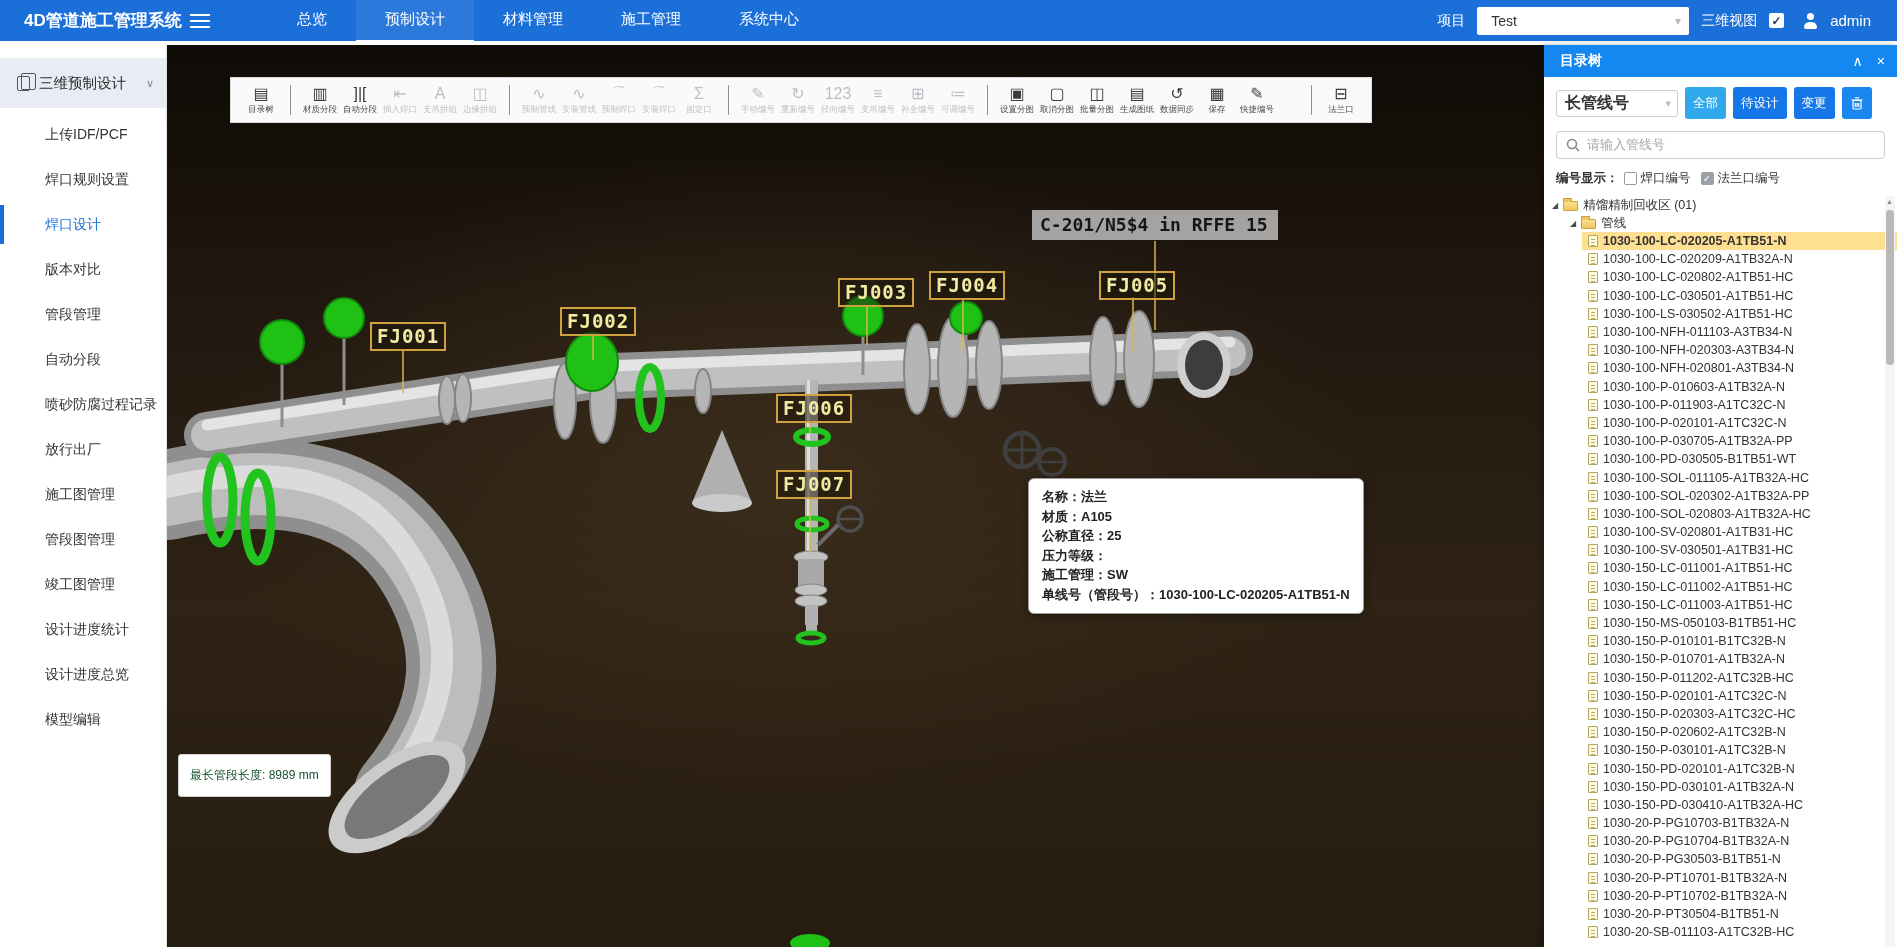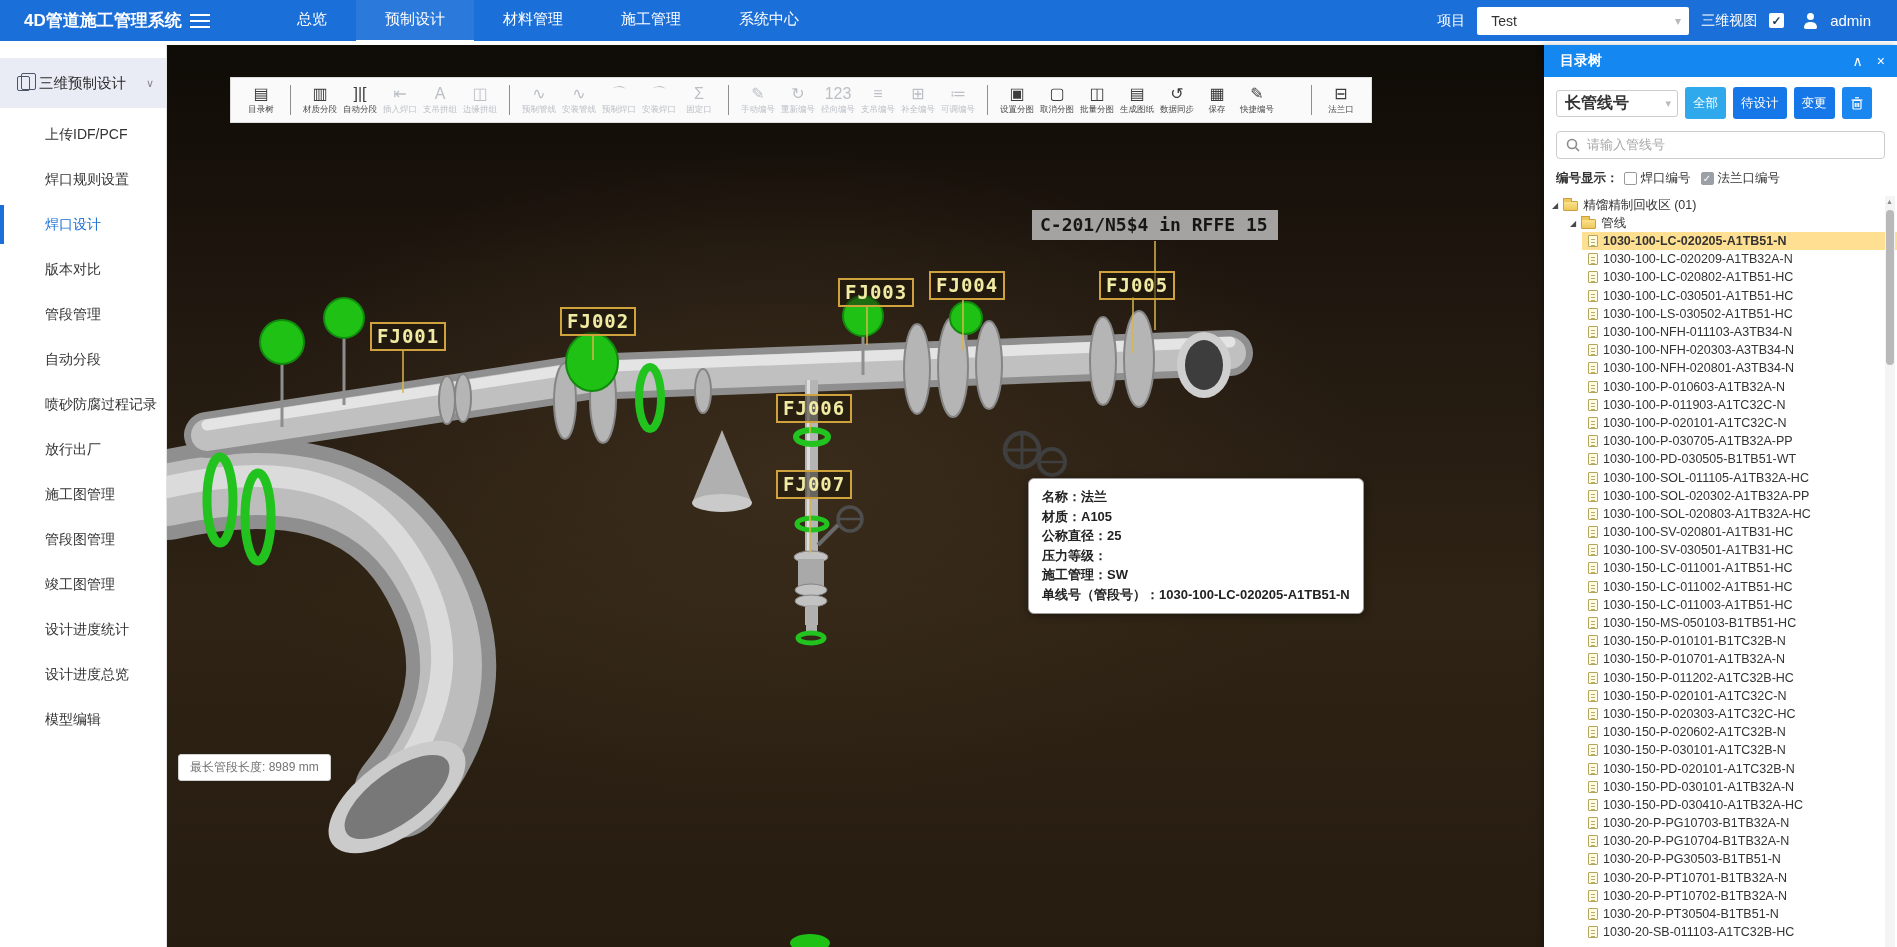--- a/index.html
+++ b/index.html
@@ -51,21 +51,21 @@
 
   
   .fj { position:absolute; padding:0 5px; border:2px solid #cfa23d; background:rgba(28,22,10,.5); color:#f1eaa2; font:bold 19px "DejaVu Sans Mono",monospace; letter-spacing:1px; line-height:25px; z-index:5; }
   .equip-tag { position:absolute; left:865px; top:165px; width:246px; overflow:hidden; background:rgba(188,188,188,.85); color:#161616; font:bold 18px "DejaVu Sans Mono",monospace; line-height:30px; padding:0 8px; white-space:nowrap; z-index:5; }
 
   
   .tooltip { position:absolute; left:861px; top:433px; background:#fff; border:1px solid #9c9c9c; border-radius:6px; box-shadow:0 2px 8px rgba(0,0,0,.4); padding:8px 13px 9px; z-index:8; }
   .tooltip-row { font-size:13px; font-weight:bold; color:#222; line-height:19.5px; white-space:nowrap; }
 
   
-  .status-pill { position:absolute; left:11px; top:709px; background:#fff; border:1px solid #d0d0d0; border-radius:3px; padding:4px 11px; font-size:12px; color:#737373; white-space:nowrap; z-index:6; }
+  .status-pill { position:absolute; left:11px; top:709px; background:#fff; border:1px solid #d0d0d0; border-radius:3px; padding:12px 11px; font-size:12px; color:#14532d; white-space:nowrap; z-index:6; }
 
   
   .panel { position:absolute; right:0; top:45px; width:353px; height:902px; background:#fff; box-shadow:-2px 0 6px rgba(0,0,0,.25); z-index:45; display:flex; flex-direction:column; }
   .panel-header { height:32px; background:#1487f0; color:#fff; display:flex; align-items:center; padding:0 12px 0 16px; }
   .panel-title { font-size:14px; font-weight:bold; }
   .panel-hicons { margin-left:auto; display:flex; gap:14px; font-size:14px; cursor:pointer; }
   .panel-controls { display:flex; align-items:center; gap:7px; margin:10px 12px 0; }
   .dropdown { width:122px; height:27px; border:1px solid #ccc; border-radius:3px; background:#fff; display:flex; align-items:center; padding:0 6px 0 8px; cursor:pointer; }
   .dropdown .dd-label { font-size:16px; font-weight:bold; color:#333; }
   .dropdown .dd-caret { margin-left:auto; color:#bbb; font-size:11px; }

